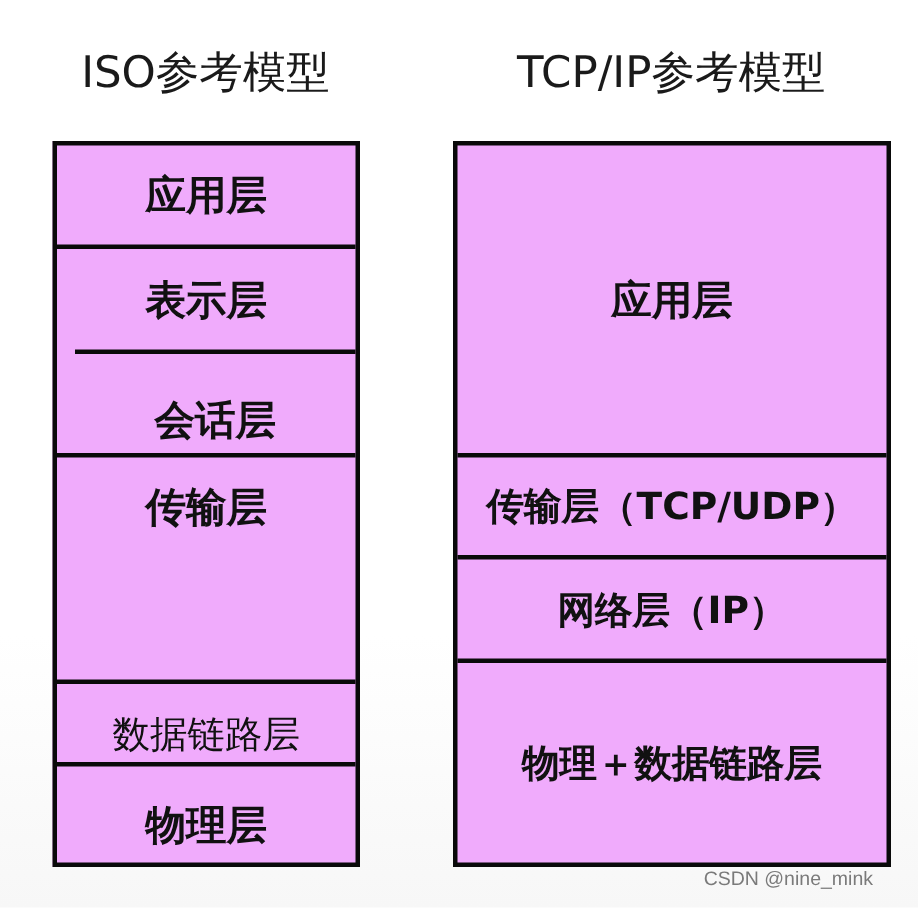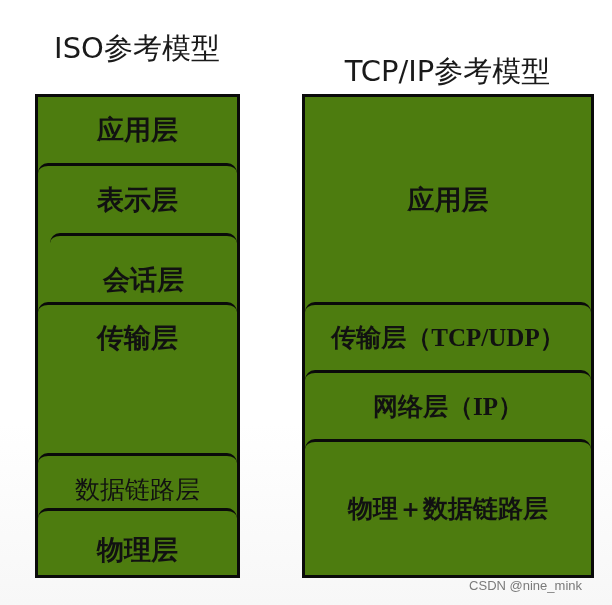--- a/index.html
+++ b/index.html
@@ -8,32 +8,32 @@
       background: linear-gradient(#ffffff 0%, #ffffff 70%, #f7f7f7 100%);
       font-family: "DejaVu Sans", sans-serif;
       color: #111;
     }
     .title {
       position: absolute; top: 28px; height: 40px; line-height: 40px;
       font-size: 29px; font-weight: normal; text-align: center; color: #1a1a1a;
       letter-spacing: 0px;
     }
     #title-iso { left: 35px; width: 204px; }
-    #title-tcp { left: 302px; width: 291px; margin-top: 23px; }
+    #title-tcp { left: 302px; width: 291px; }
     .box {
       position: absolute; box-sizing: border-box;
-      border: 3px solid #0a0a0a; background: #4d7c0f; font-family: Liberation Serif, serif;
+      border: 3px solid #0a0a0a; background: #f0abfc;
     }
     .cell {
       position: absolute; left: 0; right: 0; box-sizing: border-box;
       display: flex; align-items: center; justify-content: center;
       font-size: 27px; font-weight: bold; color: #111;
       white-space: nowrap;
     }
-    .cell.div { border-top: 3px solid #0a0a0a; border-radius: 10px; }
+    .cell.div { border-top: 3px solid #0a0a0a; }
     .cell.small { font-size: 25px; }
     #iso-box { left: 35px; top: 94px; width: 205px; height: 484px; }
     #tcp-box { left: 302px; top: 94px; width: 292px; height: 484px; }
     .watermark {
       position: absolute; right: 30px; top: 578px;
       font-family: "Liberation Sans", sans-serif; font-size: 13px; color: #7a7a7a;
     }
   </style>
 </head>
 <body>

